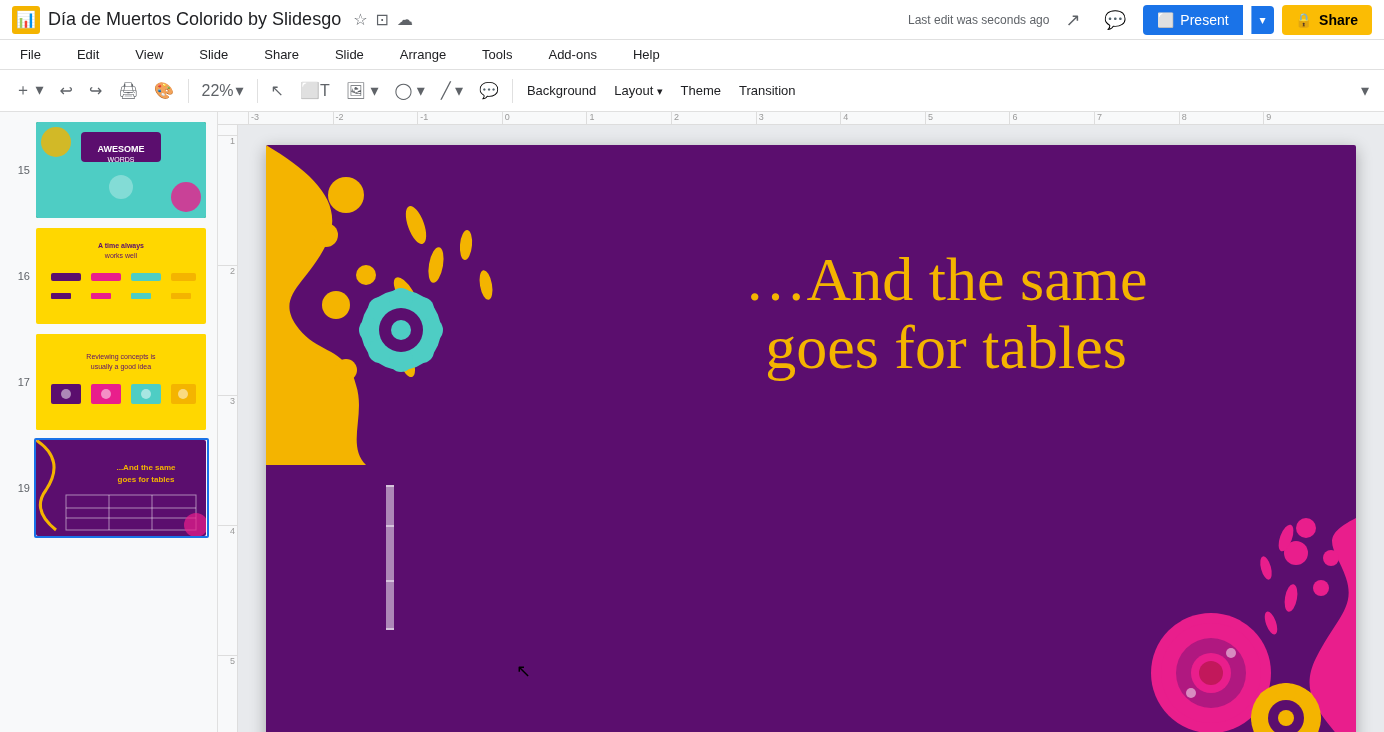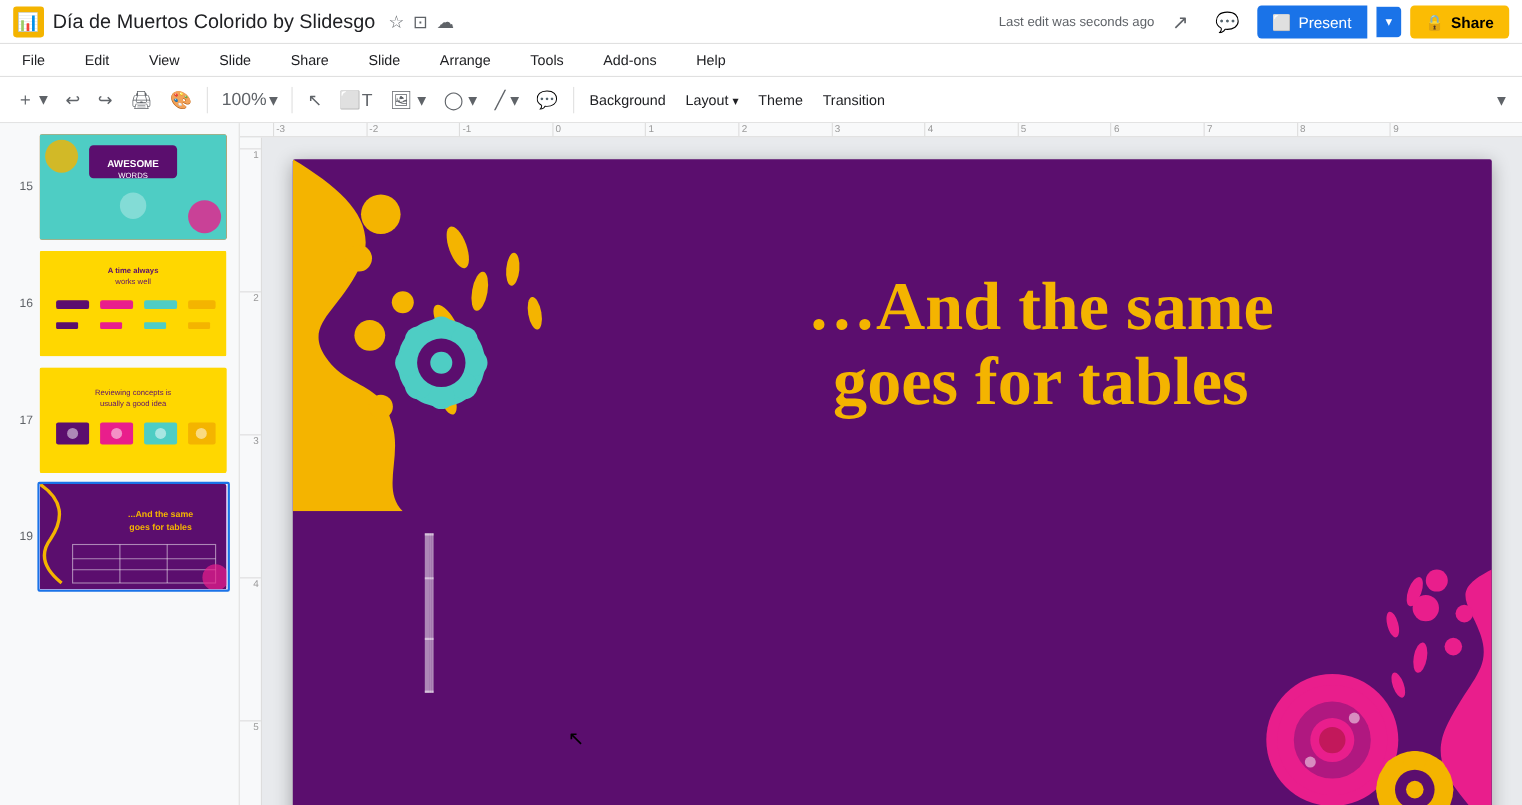--- a/index.html
+++ b/index.html
@@ -45,21 +45,21 @@
 
     
     .sidebar { width: 218px; background: #f8f9fa; border-right: 1px solid #e0e0e0; overflow-y: auto; padding: 8px; flex-shrink: 0; }
     .slide-thumb { margin-bottom: 6px; border-radius: 2px; overflow: hidden; cursor: pointer; position: relative; border: 2px solid transparent; }
     .slide-thumb.active { border-color: #1a73e8; }
     .slide-num { position: absolute; left: -22px; top: 50%; transform: translateY(-50%); font-size: 11px; color: #5f6368; width: 18px; text-align: right; }
     .thumb-wrapper { position: relative; margin-left: 26px; }
     .thumb-img { width: 170px; height: 96px; border-radius: 2px; overflow: hidden; display: block; }
 
     
-    .t15 { background: #a16207; display: flex; align-items: center; justify-content: center; font-size: 7px; color: #fff; }
+    .t15 { background: #15803d; display: flex; align-items: center; justify-content: center; font-size: 7px; color: #fff; }
     
     .t17 { background: #ffd700; display: flex; align-items: center; justify-content: center; }
     
     .t18 { background: #ffd700; display: flex; align-items: center; justify-content: center; }
     
     .t19 { background: #f0abfc; display: flex; align-items: center; justify-content: center; }
 
     
     .canvas-area { flex: 1; overflow: auto; background: #e8eaed; display: flex; flex-direction: column; align-items: center; padding: 0; position: relative; }
 
@@ -76,21 +76,21 @@
 
     
     .main-slide {
       width: 1090px; height: 613px; background: #5b0e6e; border-radius: 2px; box-shadow: 0 4px 16px rgba(0,0,0,0.3);
       position: relative; overflow: hidden; flex-shrink: 0;
     }
 
     
     .slide-title {
       position: absolute; top: 100px; right: 80px; left: 350px;
-      color: #f4b400; font-size: 62px; font-weight: 700; font-family: Georgia, serif;
+      color: #f4b400; font-size: 62px; font-weight: 400; font-family: Georgia, serif;
       line-height: 1.1; text-align: center;
     }
 
     
     .slide-table {
       position: absolute; top: 340px; left: 120px; right: 120px;
       border-collapse: collapse;
     }
     .slide-table td {
       border: 2px solid rgba(255,255,255,0.5); width: 33.33%;
@@ -144,21 +144,21 @@
 
 <div class="toolbar">
 
   <button class="tb-btn">＋ ▾</button>
   <button class="tb-btn">↩</button>
   <button class="tb-btn">↪</button>
   <button class="tb-btn">🖨</button>
   <button class="tb-btn">🎨</button>
   <div class="tb-sep"></div>
   <button class="tb-btn">
-    <span>100%</span> ▾
+    <span>22%</span> ▾
   </button>
   <div class="tb-sep"></div>
 
   <button class="tb-btn">↖</button>
   <button class="tb-btn">⬜T</button>
   <button class="tb-btn">🖼 ▾</button>
   <button class="tb-btn">◯ ▾</button>
   <button class="tb-btn">╱ ▾</button>
   <button class="tb-btn">💬</button>
   <div class="tb-sep"></div>

